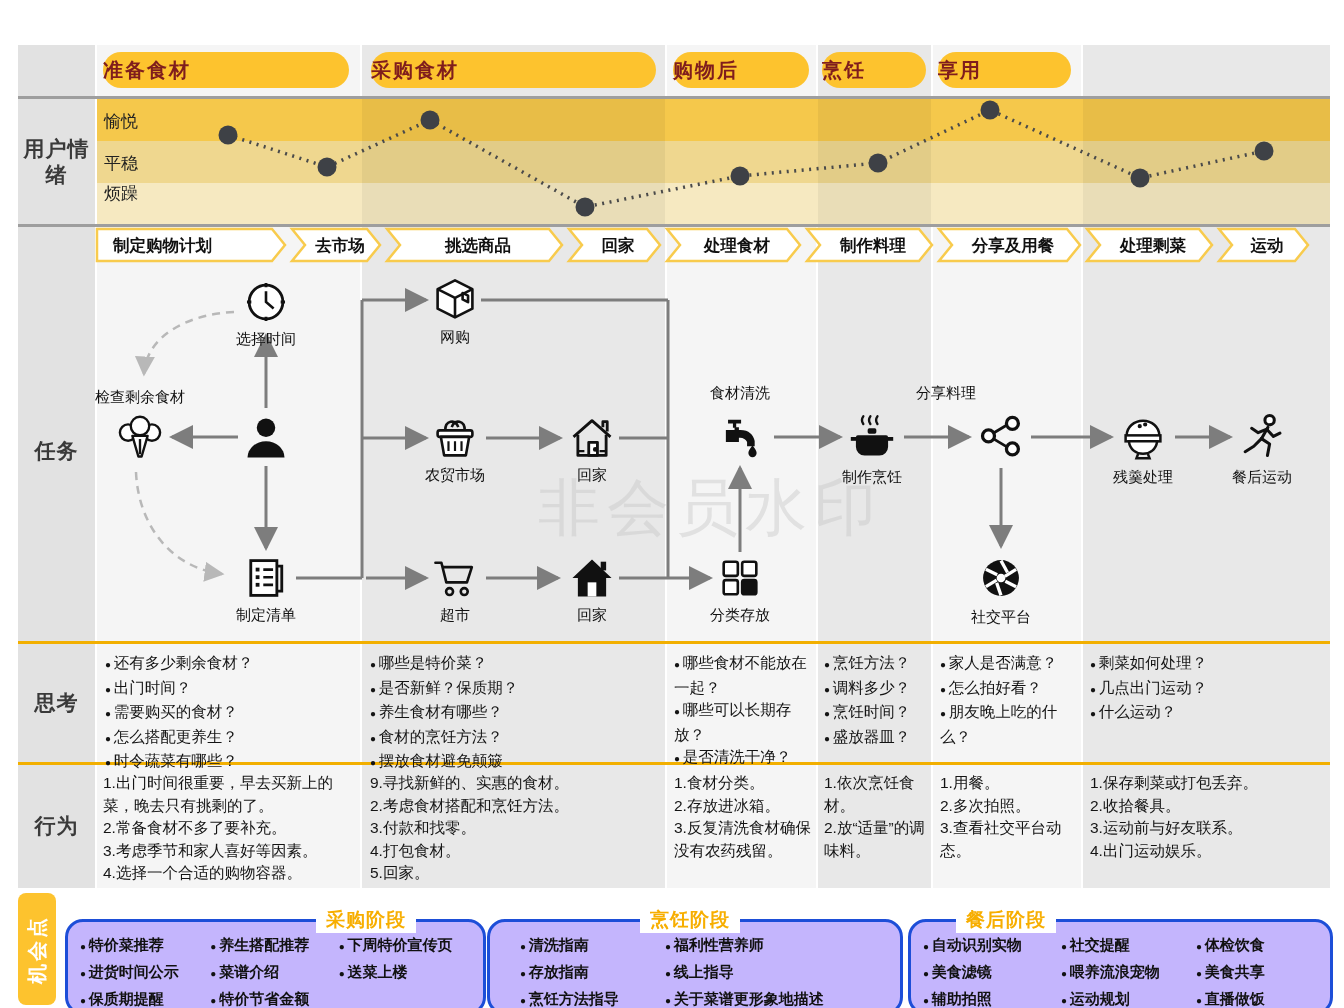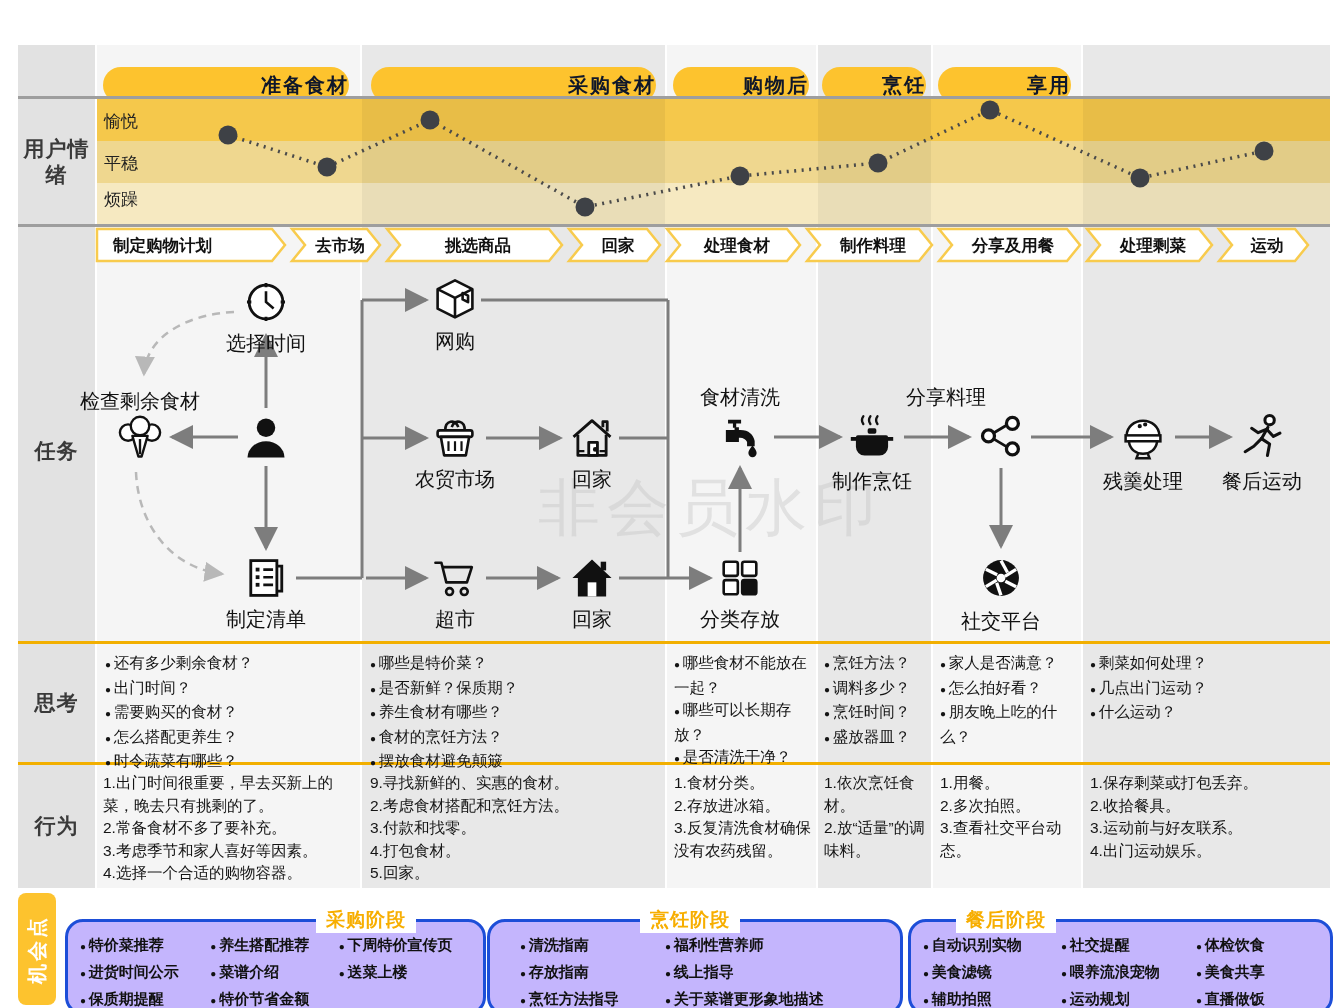--- a/index.html
+++ b/index.html
@@ -1,30 +1,30 @@
 <!DOCTYPE html>
 <html><head>
 <meta charset="utf-8">
 <style>
   html,body{margin:0;padding:0;background:#fff;}
   .canvas{position:relative;width:1344px;height:1008px;background:#fff;overflow:hidden;
     font-family:"Liberation Sans","DejaVu Sans",sans-serif;color:#111;}
   .abs{position:absolute;}
   .colbg{position:absolute;top:45px;height:843px;}
-  .pill{position:absolute;top:67px;height:36px;border-radius:18px;background:#FDC32E;
-    color:#0f172a;font-weight:bold;font-size:20px;text-align:right;line-height:37px;letter-spacing:2px;}
+  .pill{position:absolute;top:52px;height:36px;border-radius:18px;background:#FDC32E;
+    color:#7f1d1d;font-weight:bold;font-size:20px;text-align:left;line-height:37px;letter-spacing:2px;}
   .divider{position:absolute;left:18px;width:1312px;height:3px;}
   .row-label{position:absolute;left:18px;width:77px;text-align:center;font-size:21px;
     font-weight:bold;color:#3a3a3a;line-height:26px;letter-spacing:1px;}
   .band{position:absolute;left:97px;width:1233px;}
   .band-label{position:absolute;left:104px;font-size:17px;color:#222;}
   .tint{position:absolute;top:99px;height:125px;background:rgba(0,0,0,0.05);pointer-events:none;}
   .nicon{position:absolute;width:50px;height:50px;}
   .nicon svg{width:100%;height:100%;display:block;}
-  .nlabel{position:absolute;width:140px;text-align:center;font-size:20px;color:#111;}
+  .nlabel{position:absolute;width:140px;text-align:center;font-size:15px;color:#111;}
   .cell{position:absolute;font-size:15.5px;line-height:22.5px;color:#141414;}
   .cell ul,.opp-col ul{margin:0;padding:0;list-style:none;}
   .cell ul.dots li::before{content:"● ";font-size:10px;}
   .watermark{position:absolute;left:538px;top:466px;font-size:62px;color:#c9c9c9;opacity:.45;
     letter-spacing:7px;white-space:nowrap;}
   .opp-tab{position:absolute;left:18px;top:893px;width:38px;height:112px;background:#FDC32E;
     border-radius:8px;display:flex;align-items:center;justify-content:center;}
   .opp-tab span{transform:rotate(-90deg);white-space:nowrap;color:#fff;font-weight:bold;
     font-size:20px;letter-spacing:3px;}
   .opp-box{position:absolute;top:919px;height:90px;border:3px solid #1d4ed8;border-radius:18px;background:#c4b5fd;}
@@ -57,21 +57,21 @@
   <div class="pill" style="left:938px;width:133px;">享用</div>
 
   <div class="band" style="top:99px;height:42px;background:#F5C84B;"></div>
   <div class="band" style="top:141px;height:42px;background:#EFD78F;"></div>
   <div class="band" style="top:183px;height:41px;background:#F6E9C1;"></div>
   <div class="tint" style="left:362px;width:303px;"></div>
   <div class="tint" style="left:818px;width:113px;"></div>
   <div class="tint" style="left:1083px;width:247px;"></div>
   <div class="band-label" style="top:110px;">愉悦</div>
   <div class="band-label" style="top:152px;">平稳</div>
-  <div class="band-label" style="top:188px;font-family:Liberation Mono, monospace;">烦躁</div>
+  <div class="band-label" style="top:182px;font-family:Liberation Mono, monospace;">烦躁</div>
   <svg id="emotion-svg" class="abs" style="left:97px;top:99px;" width="1233" height="125" viewBox="0 0 1233 125">
       <path d="M131 36 L230 68 L333 21 L488 108 L643 77 L781 64 L893 11 L1043 79 L1167 52" fill="none" stroke="#4a4a4a" stroke-width="3.5" stroke-dasharray="2 5.5"></path>
       <circle cx="131" cy="36" r="9.5" fill="#3E4146"></circle>
       <circle cx="230" cy="68" r="9.5" fill="#3E4146"></circle>
       <circle cx="333" cy="21" r="9.5" fill="#3E4146"></circle>
       <circle cx="488" cy="108" r="9.5" fill="#3E4146"></circle>
       <circle cx="643" cy="77" r="9.5" fill="#3E4146"></circle>
       <circle cx="781" cy="64" r="9.5" fill="#3E4146"></circle>
       <circle cx="893" cy="11" r="9.5" fill="#3E4146"></circle>
       <circle cx="1043" cy="79" r="9.5" fill="#3E4146"></circle>

